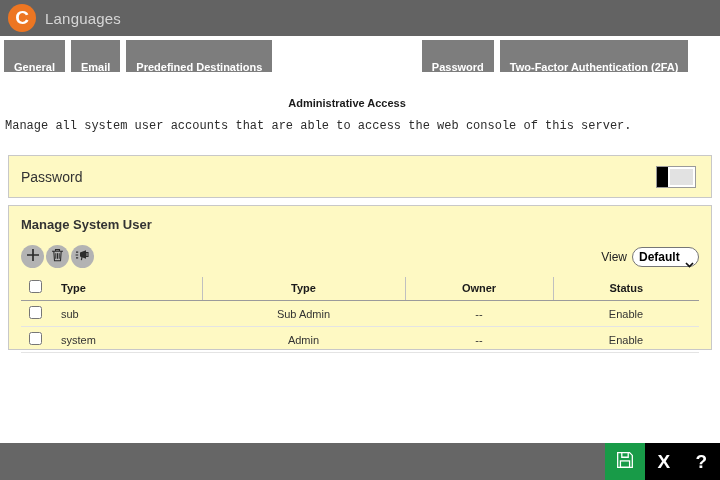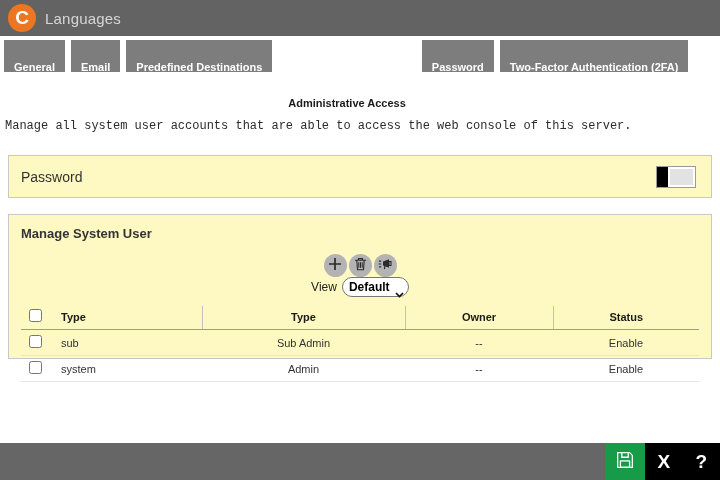--- a/index.html
+++ b/index.html
@@ -40,25 +40,25 @@
   .password-label { font-size:14px; color:#333; }
 
   
   .toggle {
     width:40px; height:22px; border:1px solid #9a9a9a; background:#fff;
     display:flex; cursor:pointer;
   }
   .toggle .knob { width:11px; height:100%; background:#000; }
   .toggle .track { flex:1; background:#e2e2e2; border:2px solid #fff; }
 
-  .panel.manage { margin-top:16px; height:145px; padding:11px 12px 16px 12px; }
+  .panel.manage { margin-top:7px; height:145px; padding:11px 12px 16px 12px; }
   .section-title { font-size:13px; font-weight:bold; color:#333; }
 
   .toolbar-row {
-    display:flex; align-items:center; justify-content:space-between; margin-top:13px;flex-direction:column;
+    display:flex; align-items:center; justify-content:space-between; margin-top:13px;
   }
   .icon-group { display:flex; gap:2px; }
   .icon-btn {
     width:23px; height:23px; border-radius:50%; background:#b3b3b3; border:none;
     display:flex; align-items:center; justify-content:center; cursor:pointer; padding:0;
   }
   .view-group { display:flex; align-items:center; }
   .view-label { font-size:12px; color:#222; margin-right:5px; }
   .select-wrap { position:relative; }
   .view-select {

